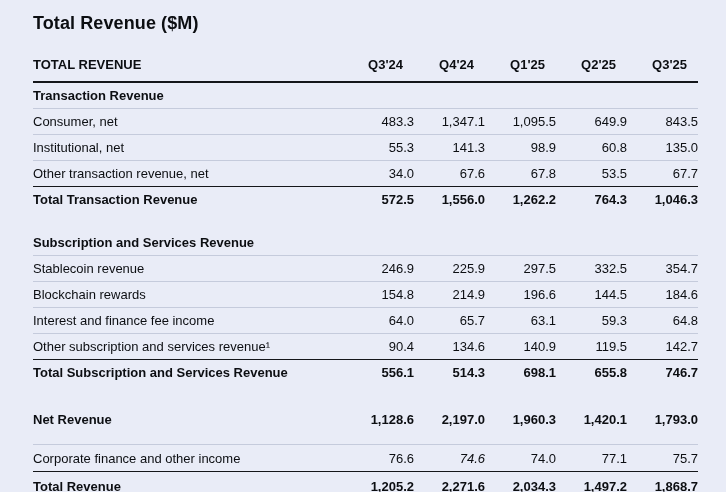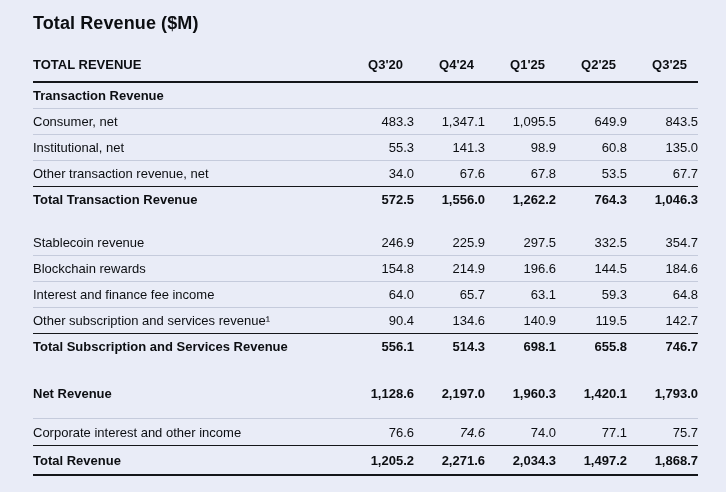--- a/index.html
+++ b/index.html
@@ -64,21 +64,21 @@
       <col class="c-label">
       <col class="c-num">
         <col class="c-num">
         <col class="c-num">
         <col class="c-num">
         <col class="c-num">
     </colgroup>
     <thead>
       <tr>
         <th class="label">TOTAL REVENUE</th>
-        <th class="num">Q3'20</th>
+        <th class="num">Q3'24</th>
         <th class="num">Q4'24</th>
         <th class="num">Q1'25</th>
         <th class="num">Q2'25</th>
         <th class="num">Q3'25</th>
       </tr>
     </thead>
     <tbody>
         <tr class="row-section div-light">
           <td class="label">Transaction Revenue</td>
           <td class="num"></td>
@@ -115,20 +115,28 @@
           <td class="label">Total Transaction Revenue</td>
           <td class="num">572.5</td>
           <td class="num">1,556.0</td>
           <td class="num">1,262.2</td>
           <td class="num">764.3</td>
           <td class="num">1,046.3</td>
         </tr>
         <tr class="row-spacer div-none">
           <td colspan="6" style="height: 18px;"></td>
         </tr>
+        <tr class="row-section div-light">
+          <td class="label">Subscription and Services Revenue</td>
+          <td class="num"></td>
+          <td class="num"></td>
+          <td class="num"></td>
+          <td class="num"></td>
+          <td class="num"></td>
+        </tr>
         <tr class="row-data div-light">
           <td class="label">Stablecoin revenue</td>
           <td class="num">246.9</td>
           <td class="num">225.9</td>
           <td class="num">297.5</td>
           <td class="num">332.5</td>
           <td class="num">354.7</td>
         </tr>
         <tr class="row-data div-light">
           <td class="label">Blockchain rewards</td>
@@ -170,21 +178,21 @@
           <td class="num">1,128.6</td>
           <td class="num">2,197.0</td>
           <td class="num">1,960.3</td>
           <td class="num">1,420.1</td>
           <td class="num">1,793.0</td>
         </tr>
         <tr class="row-spacer div-light">
           <td colspan="6" style="height: 12px;"></td>
         </tr>
         <tr class="row-data div-dark">
-          <td class="label" style="height: 26px;">Corporate interest and other income</td>
+          <td class="label" style="height: 26px;">Corporate finance and other income</td>
           <td class="num" style="height: 26px;">76.6</td>
           <td class="num" style="height: 26px; font-style: italic;">74.6</td>
           <td class="num" style="height: 26px;">74.0</td>
           <td class="num" style="height: 26px;">77.1</td>
           <td class="num" style="height: 26px;">75.7</td>
         </tr>
         <tr class="row-total div-thick">
           <td class="label" style="height: 28px;">Total Revenue</td>
           <td class="num" style="height: 28px;">1,205.2</td>
           <td class="num" style="height: 28px;">2,271.6</td>

